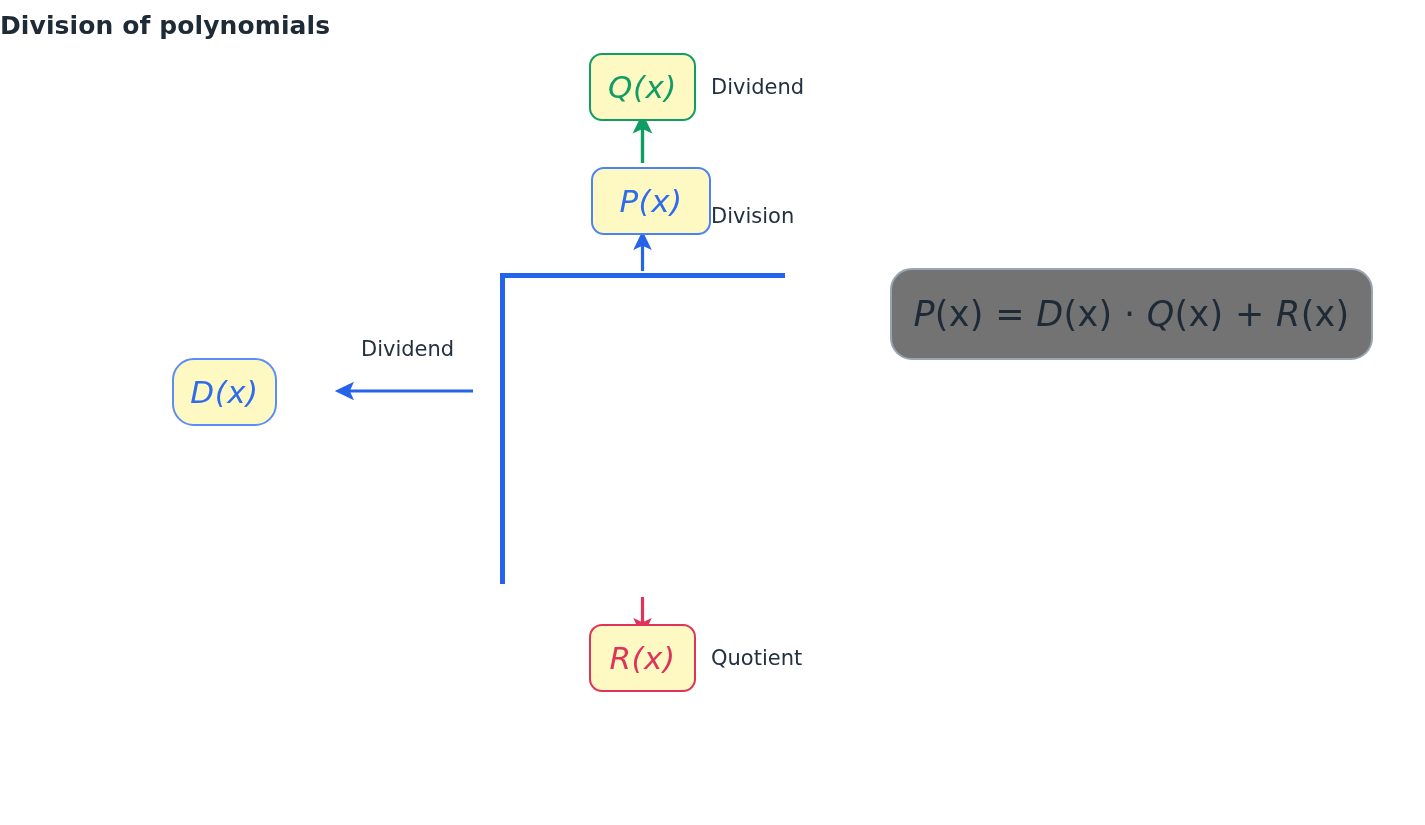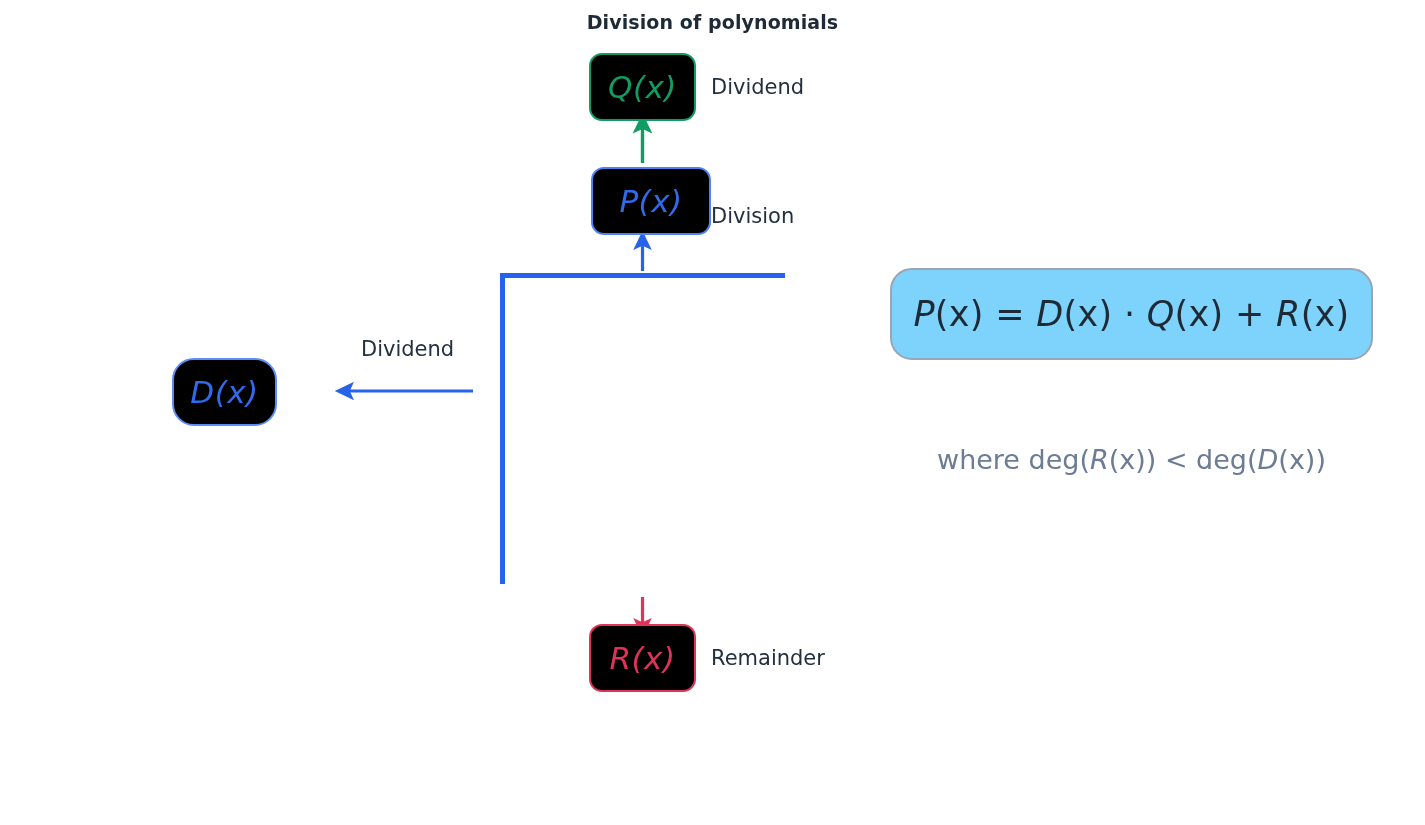--- a/index.html
+++ b/index.html
@@ -22,32 +22,32 @@
     width: 1425px;
     height: 825px;
   }
 
   
   .title {
     position: absolute;
     left: 0;
     top: 11px;
     width: 1425px;
-    text-align: center;
-    font-size: 19px;
+    text-align: left;
+    font-size: 25px;
     font-weight: bold;
     color: #1f2a37;
     letter-spacing: 0.1px;
   }
 
   
   .term-box {
     position: absolute;
     box-sizing: border-box;
-    background: #000000;
+    background: #fef9c3;
     border-style: solid;
     border-width: 2px;
     border-radius: 13px;
     display: flex;
     align-items: center;
     justify-content: center;
   }
   .term-box .term-text {
     font-family: "DejaVu Sans", "Liberation Sans", sans-serif;
     font-style: italic;
@@ -127,21 +127,21 @@
   }
 
   
   #equation-card {
     position: absolute;
     left: 890px;
     top: 268px;
     width: 483px;
     height: 92px;
     box-sizing: border-box;
-    background: #7dd3fc;
+    background: #737373;
     border: 2px solid #9aa5b4;
     border-radius: 22px;
     display: flex;
     align-items: center;
     justify-content: center;
   }
   #equation-card .equation-text {
     font-size: 35px;
     color: #1f2a37;
     white-space: nowrap;
@@ -205,25 +205,22 @@
   <div class="role-label" id="label-dividend">Division</div>
 
   <div class="term-box" id="box-divisor">
     <span class="term-text">D(x)</span>
   </div>
   <div class="role-label" id="label-divisor">Dividend</div>
 
   <div class="term-box" id="box-remainder">
     <span class="term-text">R(x)</span>
   </div>
-  <div class="role-label" id="label-remainder">Remainder</div>
+  <div class="role-label" id="label-remainder">Quotient</div>
 
   <div id="equation-card">
     <span class="equation-text">
       <span class="mathvar">P</span><span class="mathop">(x)</span><span class="mathop"> = </span><span class="mathvar">D</span><span class="mathop">(x)</span><span class="mathop"> · </span><span class="mathvar">Q</span><span class="mathop">(x)</span><span class="mathop"> + </span><span class="mathvar">R</span><span class="mathop">(x)</span>
     </span>
   </div>
 
-  <div id="condition">
-    <span class="mathop">where deg(</span><span class="mathvar">R</span><span class="mathop">(x)</span><span class="mathop">) &lt; deg(</span><span class="mathvar">D</span><span class="mathop">(x)</span><span class="mathop">)</span>
-  </div>
 
 </div>
 
 </body></html>

